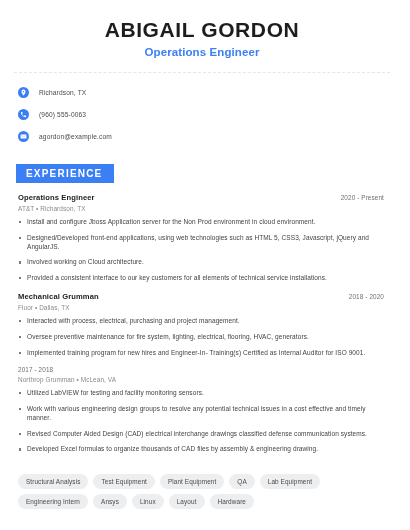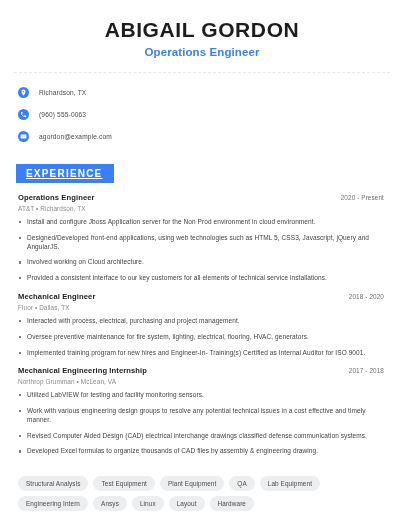--- a/index.html
+++ b/index.html
@@ -80,21 +80,20 @@
   
   .section-badge {
     display: inline-block;
     background: #3b7ff5;
     color: #ffffff;
     font-size: 10px;
     font-weight: bold;
     letter-spacing: 1.2px;
     padding: 4px 12px 4px 10px;
     margin-left: 2px;
-    text-decoration: underline;
   }
   .section-experience { margin-top: 18px; }
   .section-skills { margin-top: 20px; }
 
   
   .exp-list { margin-top: 10px; padding-left: 4px; padding-right: 6px; }
   .exp-item { margin-bottom: 9px; }
   .exp-head {
     display: flex;
     justify-content: space-between;
@@ -218,34 +217,33 @@
         <ul class="bullets">
           <li>Install and configure Jboss Application server for the Non Prod environment in cloud environment.</li>
           <li>Designed/Developed front-end applications, using web technologies such as HTML 5, CSS3, Javascript, jQuery and AngularJS.</li>
           <li>Involved working on Cloud architecture.</li>
           <li>Provided a consistent interface to our key customers for all elements of technical service installations.</li>
         </ul>
       </div>
 
       <div class="exp-item">
         <div class="exp-head">
-          <span class="exp-role">Mechanical Engineer</span>
+          <span class="exp-role">Mechanical Grumman</span>
           <span class="exp-dates">2018 - 2020</span>
         </div>
         <div class="exp-meta">Fluor  •  Dallas, TX</div>
         <ul class="bullets">
           <li>Interacted with process, electrical, purchasing and project management.</li>
           <li>Oversee preventive maintenance for fire system, lighting, electrical, flooring, HVAC, generators.</li>
           <li>Implemented training program for new hires and Engineer-In- Training(s) Certified as Internal Auditor for ISO 9001.</li>
         </ul>
       </div>
 
       <div class="exp-item">
         <div class="exp-head">
-          <span class="exp-role">Mechanical Engineering Internship</span>
           <span class="exp-dates">2017 - 2018</span>
         </div>
         <div class="exp-meta">Northrop Grumman  •  McLean, VA</div>
         <ul class="bullets">
           <li>Utilized LabVIEW for testing and facility monitoring sensors.</li>
           <li>Work with various engineering design groups to resolve any potential technical issues in a cost effective and timely manner.</li>
           <li>Revised Computer Aided Design (CAD) electrical interchange drawings classified defense communication systems.</li>
           <li>Developed Excel formulas to organize thousands of CAD files by assembly &amp; engineering drawing.</li>
         </ul>
       </div>

